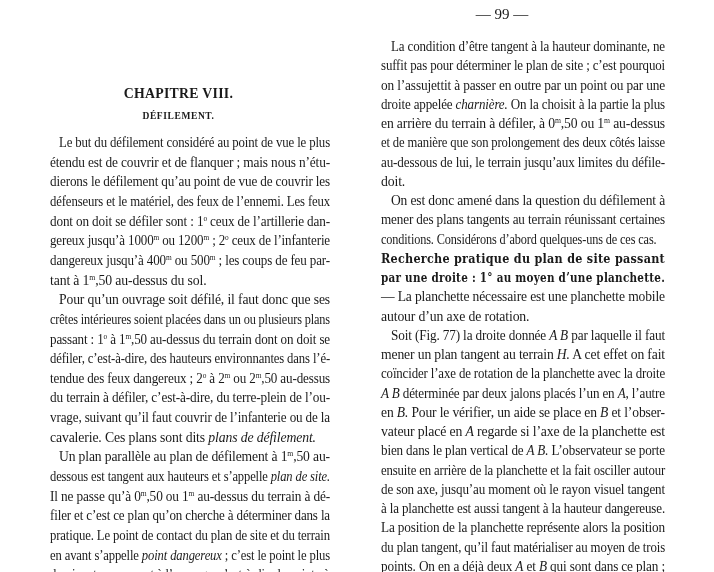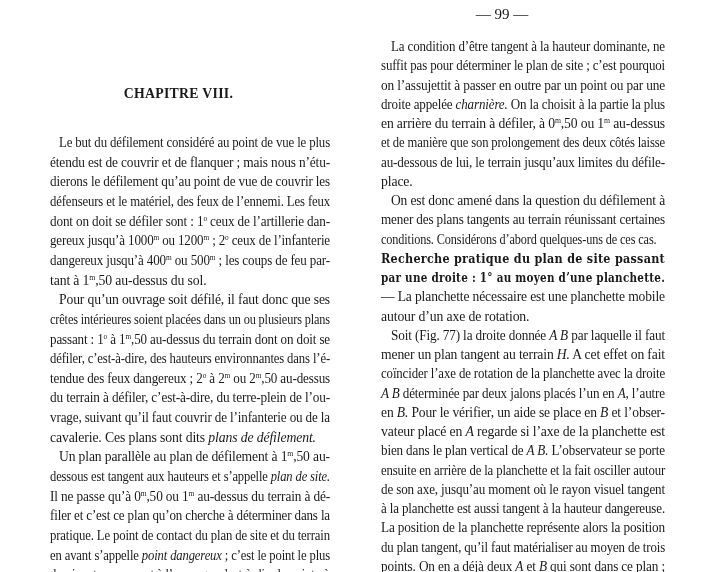--- a/index.html
+++ b/index.html
@@ -32,20 +32,21 @@
   .page-number {
     position: absolute; top: 6px; left: 73px; width: 170px; text-align: center;
     font-size: 15px;
   }
 </style>
 </head>
 <body>
 
 <div class="page" id="left-page">
   <div class="chapter-title">CHAPITRE VIII.</div>
+  <div class="section-title">DÉFILEMENT.</div>
   <div id="left-lines">
       <div class="line" style="left: 59px; top: 134px; transform: scaleX(0.903333);"><span>Le but du défilement considéré au point de vue le plus</span></div>
       <div class="line" style="left: 50px; top: 153.65px; transform: scaleX(0.941275);"><span>étendu est de couvrir  et  de  flanquer ; mais nous n’étu-</span></div>
       <div class="line" style="left: 50px; top: 173.3px; transform: scaleX(0.927728);"><span>dierons le défilement qu’au  point  de  vue  de couvrir les</span></div>
       <div class="line" style="left: 50px; top: 192.95px; transform: scaleX(0.898246);"><span>défenseurs et le matériel, des feux de l’ennemi. Les feux</span></div>
       <div class="line" style="left: 50px; top: 212.6px; transform: scaleX(0.929316);"><span>dont on doit se défiler sont : 1</span><sup>o</sup><span> ceux  de  l’artillerie dan-</span></div>
       <div class="line" style="left: 50px; top: 232.25px; transform: scaleX(0.915921);"><span>gereux jusqu’à 1000</span><sup>m</sup><span> ou 1200</span><sup>m</sup><span> ; 2</span><sup>o</sup><span> ceux de l’infanterie</span></div>
       <div class="line" style="left: 50px; top: 251.9px; transform: scaleX(0.920154);"><span>dangereux jusqu’à 400</span><sup>m</sup><span> ou 500</span><sup>m</sup><span> ;  les  coups de feu par-</span></div>
       <div class="line" style="left: 50px; top: 271.55px; transform: scaleX(0.97);"><span>tant à 1</span><sup>m</sup><span>,50 au-dessus du sol.</span></div>
       <div class="line" style="left: 59px; top: 291.2px; transform: scaleX(0.963021);"><span>Pour  qu’un  ouvrage  soit défilé,  il  faut  donc  que ses</span></div>
@@ -69,21 +70,21 @@
 <div class="page" id="right-page">
   <div class="page-number">— 99 —</div>
   <div id="right-lines">
       <div class="line" style="left: 47px; top: 38px; transform: scaleX(0.91462);"><span>La condition d’être tangent à la  hauteur dominante,  ne</span></div>
       <div class="line" style="left: 37px; top: 57.25px; transform: scaleX(0.909118);"><span>suffit pas pour déterminer le plan de site ; c’est pourquoi</span></div>
       <div class="line" style="left: 37px; top: 76.5px; transform: scaleX(0.939425);"><span>on l’assujettit à passer en outre par un point  ou par une</span></div>
       <div class="line" style="left: 37px; top: 95.75px; transform: scaleX(0.918026);"><span>droite appelée </span><span class="it">charnière.</span><span> On la choisit à la partie la plus</span></div>
       <div class="line" style="left: 37px; top: 115px; transform: scaleX(0.96261);"><span>en arrière du terrain à  défiler,  à 0</span><sup>m</sup><span>,50  ou  1</span><sup>m</sup><span> au-dessus</span></div>
       <div class="line" style="left: 37px; top: 134.25px; transform: scaleX(0.890282);"><span>et de manière que son prolongement des deux côtés laisse</span></div>
       <div class="line" style="left: 37px; top: 153.5px; transform: scaleX(0.925411);"><span>au-dessous de lui, le terrain jusqu’aux limites  du  défile-</span></div>
-      <div class="line" style="left: 37px; top: 172.75px; transform: scaleX(0.97);"><span>place.</span></div>
+      <div class="line" style="left: 37px; top: 172.75px; transform: scaleX(0.97);"><span>doit.</span></div>
       <div class="line" style="left: 47px; top: 192px; transform: scaleX(0.952733);"><span>On est donc amené  dans  la  question  du  défilement à</span></div>
       <div class="line" style="left: 37px; top: 211.25px; transform: scaleX(0.926969);"><span>mener des plans tangents au terrain réunissant certaines</span></div>
       <div class="line" style="left: 37px; top: 230.5px; transform: scaleX(0.864548);"><span>conditions. Considérons d’abord quelques-uns de ces cas.</span></div>
       <div class="line" style="left: 37px; top: 249.75px; transform: scaleX(0.895149);"><span class="bd">Recherche pratique du plan de site passant</span></div>
       <div class="line" style="left: 37px; top: 269px; transform: scaleX(0.832044);"><span class="bd">par une droite : 1° au moyen d’une planchette.</span></div>
       <div class="line" style="left: 37px; top: 288.25px; transform: scaleX(0.957135);"><span>— La planchette nécessaire est  une  planchette  mobile</span></div>
       <div class="line" style="left: 37px; top: 307.5px; transform: scaleX(0.97);"><span>autour d’un axe de rotation.</span></div>
       <div class="line" style="left: 47px; top: 326.75px; transform: scaleX(0.932121);"><span>Soit (Fig. 77) la droite donnée </span><span class="it">A B</span><span> par laquelle il faut</span></div>
       <div class="line" style="left: 37px; top: 346px; transform: scaleX(0.963171);"><span>mener un plan  tangent  au terrain  </span><span class="it">H.</span><span>  A cet effet on fait</span></div>
       <div class="line" style="left: 37px; top: 365.25px; transform: scaleX(0.907439);"><span>coïncider l’axe  de rotation de la planchette avec la droite</span></div>

